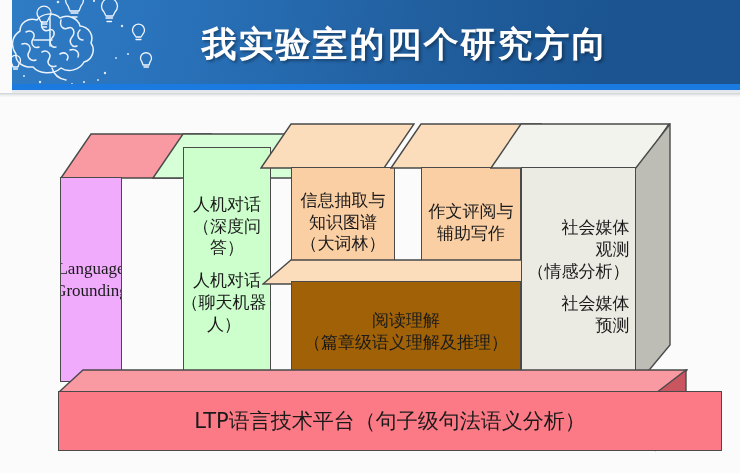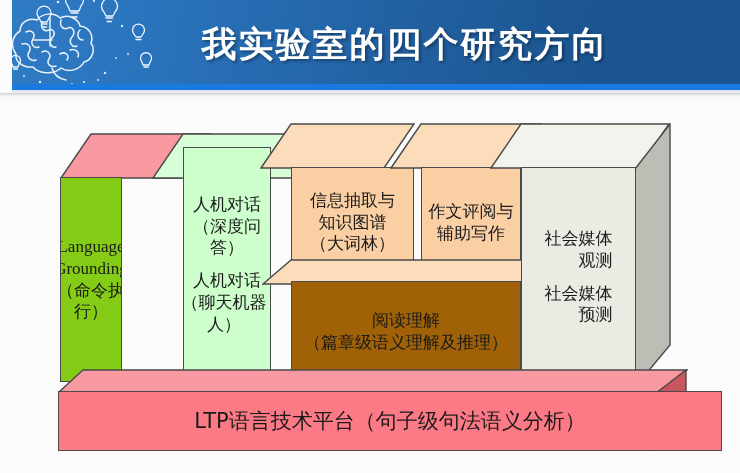--- a/index.html
+++ b/index.html
@@ -185,25 +185,24 @@
     <div id="header-bottom-edge"></div>
   </div>
   <div id="header-rule"></div>
 
   <div id="diagram">
 
     <div class="box">
       <svg class="face-top" style="left:60px; top:36px; width:152px; height:46px;" viewBox="0 0 152 46">
         <polygon points="1,45 31,1 151,1 121,45" fill="#f99aa3" stroke="#4a4a4a" stroke-width="1.4"></polygon>
       </svg>
-      <div class="face-front" style="left:60px; top:80px; width:62px; height:205px; background:#84cc16; font-size:17px; font-family:'Liberation Serif', serif;">
+      <div class="face-front" style="left:60px; top:80px; width:62px; height:205px; background:#f0abfc; font-size:17px; font-family:'Liberation Serif', serif;">
         <div>
           <span class="cap-text">Language</span>
           <span class="cap-text">Grounding</span>
-          <span class="cap-text">（命令执行）</span>
         </div>
       </div>
     </div>
 
     <div class="box">
       <svg class="face-top" style="left:152px; top:36px; width:170px; height:46px;" viewBox="0 0 170 46">
         <polygon points="1,45 31,1 169,1 139,45" fill="#d7ffd7" stroke="#4a4a4a" stroke-width="1.4"></polygon>
       </svg>
       <div class="face-front" style="left:183px; top:50px; width:88px; height:235px; background:#ccffcc; font-size:17px;">
         <div>
@@ -213,21 +212,21 @@
           <span class="cap-text">人机对话</span>
           <span class="cap-text" style="margin-left:-6px;">（聊天机器人）</span>
         </div>
       </div>
     </div>
 
     <div class="box">
       <svg class="face-top" style="left:260px; top:26px; width:155px; height:46px;" viewBox="0 0 155 46">
         <polygon points="1,45 31,1 154,1 124,45" fill="#fbdcbb" stroke="#4a4a4a" stroke-width="1.4"></polygon>
       </svg>
-      <div class="face-front" style="left:291px; top:70px; width:123px; height:111px; background:#facfa4; font-size:17px;">
+      <div class="face-front" style="left:291px; top:70px; width:104px; height:111px; background:#facfa4; font-size:17px;">
         <div>
           <span class="cap-text">信息抽取与</span>
           <span class="cap-text">知识图谱</span>
           <span class="cap-text">（大词林）</span>
         </div>
       </div>
     </div>
 
     <div class="box">
       <svg class="face-top" style="left:390px; top:26px; width:152px; height:46px;" viewBox="0 0 152 46">
@@ -257,20 +256,21 @@
       <svg class="face-top" style="left:490px; top:26px; width:180px; height:46px;" viewBox="0 0 180 46">
         <polygon points="1,45 31,1 179,1 149,45" fill="#f3f3ee" stroke="#4a4a4a" stroke-width="1.4"></polygon>
       </svg>
       <svg class="face-side" style="left:634px; top:26px; width:40px; height:270px;" viewBox="0 0 40 270">
         <polygon points="1,46 36,1 36,222 1,264" fill="#bdbdb6" stroke="#4a4a4a" stroke-width="1.4"></polygon>
       </svg>
       <div class="face-front" style="left:521px; top:70px; width:115px; height:220px; background:#ebebe4; font-size:17px;text-align:right;">
         <div>
           <span class="cap-text">社会媒体</span>
           <span class="cap-text">观测</span>
+          <span class="cap-text">（情感分析）</span>
           <span class="cap-gap"></span>
           <span class="cap-text">社会媒体</span>
           <span class="cap-text">预测</span>
         </div>
       </div>
     </div>
 
     <div class="box">
       <svg class="face-top" style="left:58px; top:272px; width:630px; height:24px;" viewBox="0 0 630 24">
         <polygon points="1,23 25,1 629,1 605,23" fill="#f99aa3" stroke="#4a4a4a" stroke-width="1.4"></polygon>

